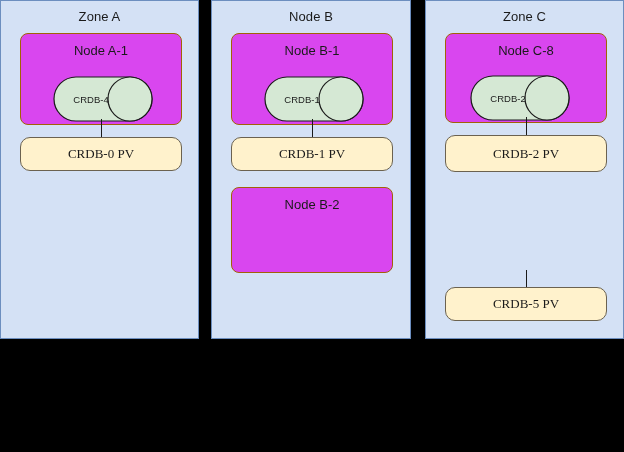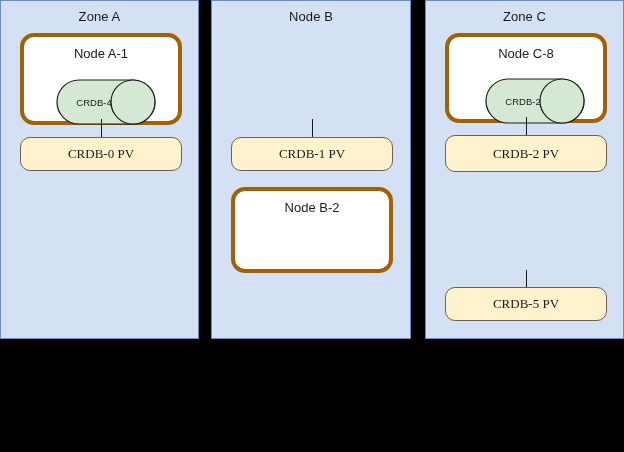--- a/index.html
+++ b/index.html
@@ -31,23 +31,23 @@
     top: 8px;
     left: 0;
     right: 0;
     text-align: center;
     font-size: 13px;
     color: #1a1a1a;
     letter-spacing: 0.1px;
   }
   .node {
     position: absolute;
-    background: #ffffff;
-    border: 4px solid #a16207;
-    border-radius: 14px;
+    background: #d946ef;
+    border: 1px solid #a16207;
+    border-radius: 8px;
     box-sizing: border-box;
   }
   .node-title {
     position: absolute;
     top: 9px;
     left: 0;
     right: 0;
     text-align: center;
     font-size: 13px;
     color: #1a1a1a;
@@ -116,39 +116,50 @@
     <div class="connector" style="left:100px; top:118px; height:20px;"></div>
 
     <div class="pv" style="left:19px; top:136px; width:162px; height:34px;">
       <span class="pv-label">CRDB-0 PV</span>
     </div>
   </div>
 
   <div class="zone" style="left:211px; width:200px; height:339px;">
     <div class="zone-title">Node B</div>
 
+    <div class="node" style="left:19px; top:32px; width:162px; height:92px;">
+      <div class="node-title">Node B-1</div>
+
+      <div class="cyl" style="left:32px; top:42px; width:100px; height:46px;">
+        <svg width="100" height="46" viewBox="0 0 100 46" aria-hidden="true">
+          <path d="M23 1 H77 A22 22 0 0 1 77 45 H23 A22 22 0 0 1 23 1 Z" fill="#d5e8d4" stroke="#1a1a1a" stroke-width="1.2"></path>
+          <ellipse cx="77" cy="23" rx="22" ry="22" fill="#d5e8d4" stroke="#1a1a1a" stroke-width="1.2"></ellipse>
+        </svg>
+        <div class="cyl-label">CRDB-1</div>
+      </div>
+    </div>
 
     <div class="connector" style="left:100px; top:118px; height:20px;"></div>
 
     <div class="pv" style="left:19px; top:136px; width:162px; height:34px;">
       <span class="pv-label">CRDB-1 PV</span>
     </div>
 
     <div class="node" style="left:19px; top:186px; width:162px; height:86px;">
       <div class="node-title">Node B-2</div>
     </div>
   </div>
 
   <div class="zone" style="left:425px; width:199px; height:339px;">
     <div class="zone-title">Zone C</div>
 
     <div class="node" style="left:19px; top:32px; width:162px; height:90px;">
       <div class="node-title">Node C-8</div>
 
-      <div class="cyl" style="left:36px; top:41px; width:100px; height:46px;">
+      <div class="cyl" style="left:24px; top:41px; width:100px; height:46px;">
         <svg width="100" height="46" viewBox="0 0 100 46" aria-hidden="true">
           <path d="M23 1 H77 A22 22 0 0 1 77 45 H23 A22 22 0 0 1 23 1 Z" fill="#d5e8d4" stroke="#1a1a1a" stroke-width="1.2"></path>
           <ellipse cx="77" cy="23" rx="22" ry="22" fill="#d5e8d4" stroke="#1a1a1a" stroke-width="1.2"></ellipse>
         </svg>
         <div class="cyl-label">CRDB-2</div>
       </div>
     </div>
 
     <div class="connector" style="left:100px; top:116px; height:19px;"></div>
 

